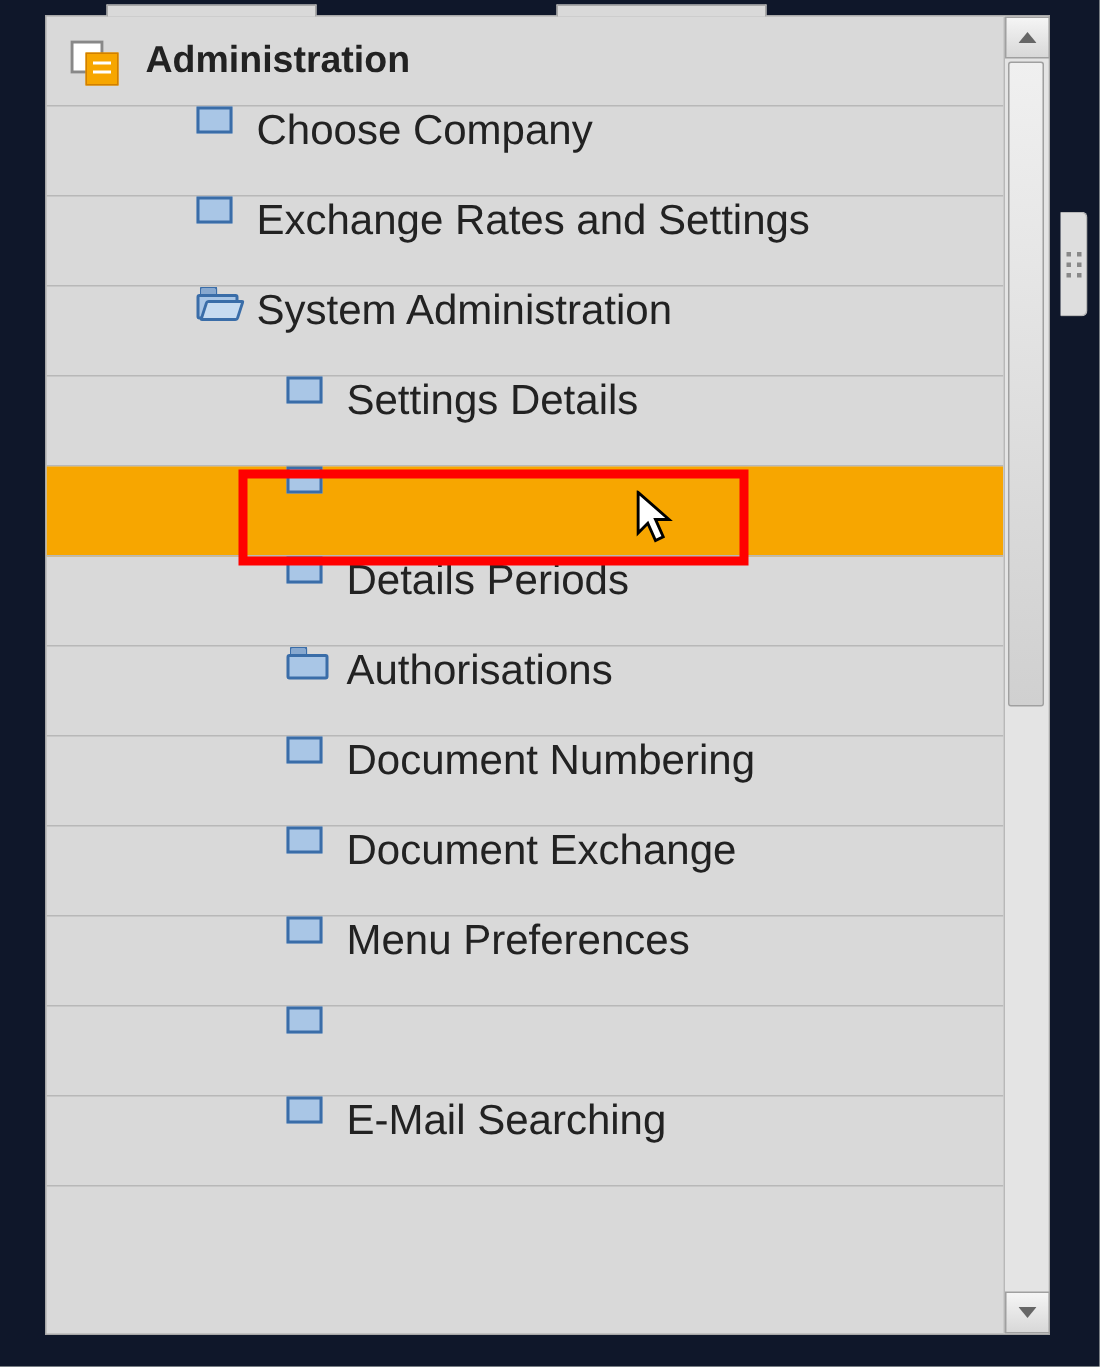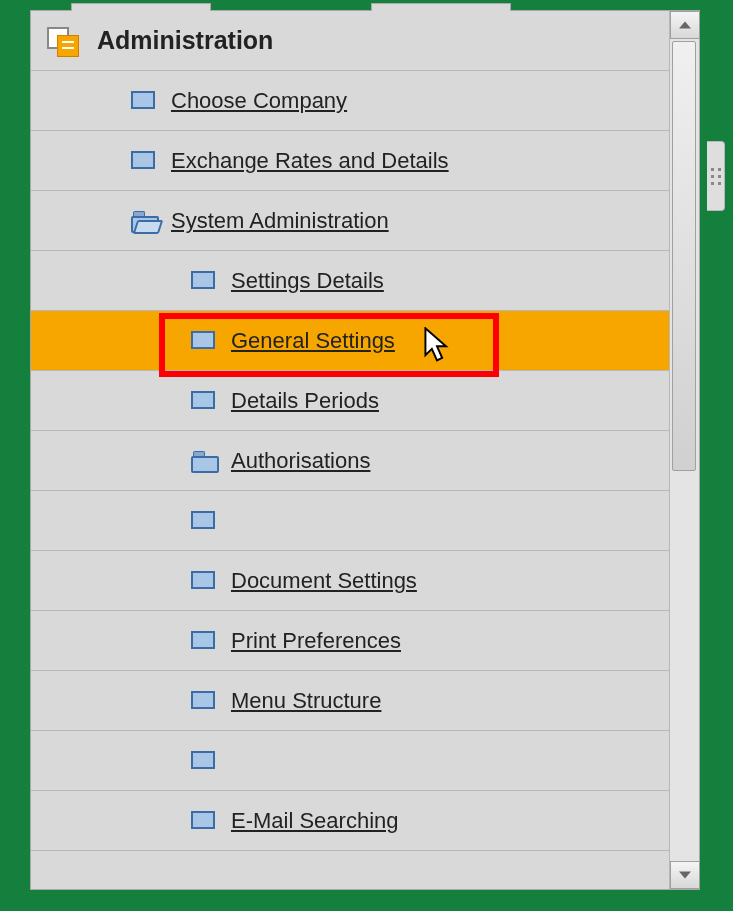--- a/index.html
+++ b/index.html
@@ -9,21 +9,21 @@
     background: #e8f0e0;
     font-family: Tahoma, Arial, sans-serif;
     width: 733px;
     height: 911px;
     overflow: hidden;
   }
   .outer {
     position: relative;
     width: 733px;
     height: 911px;
-    background: #15803d;
+    background: #0f172a;
     padding: 10px 0 0 30px;
   }
   .panel {
     position: relative;
     width: 670px;
     height: 880px;
     background: #d9d9d9;
     border: 1px solid #a8a8a8;
   }
   .header {
@@ -71,28 +71,26 @@
     margin: 0;
     font-size: 25px;
     font-weight: bold;
     color: #222;
   }
   .tree {
     position: relative;
   }
   .row {
     display: flex;
-    align-items: center;
     height: 60px;
     border-bottom: 1px solid #b8b8b8;
-    font-size: 22px;
+    font-size: 28px;
     color: #222;
     padding-left: 0;
     position: relative;
-    text-decoration: underline;
   }
   .row.lvl1 .pad { width: 100px; }
   .row.lvl2 .pad { width: 160px; }
   .row.selected {
     background: #f7a600;
   }
   .row .icon {
     width: 26px;
     height: 20px;
     margin-right: 14px;
@@ -259,21 +257,21 @@
             <span class="icon">
               <div class="item-icon"></div>
             </span>
             <span>Choose Company</span>
           </div>
           <div class="row lvl1">
             <span class="pad"></span>
             <span class="icon">
               <div class="item-icon"></div>
             </span>
-            <span>Exchange Rates and Details</span>
+            <span>Exchange Rates and Settings</span>
           </div>
           <div class="row lvl1">
             <span class="pad"></span>
             <span class="icon">
               <div class="folder-icon folder-open">
                 <div class="tab"></div>
                 <div class="body"></div>
                 <div class="body2"></div>
               </div>
             </span>
@@ -284,21 +282,20 @@
             <span class="icon">
               <div class="item-icon"></div>
             </span>
             <span>Settings Details</span>
           </div>
           <div class="row lvl2 selected">
             <span class="pad"></span>
             <span class="icon">
               <div class="item-icon"></div>
             </span>
-            <span>General Settings</span>
           </div>
           <div class="row lvl2">
             <span class="pad"></span>
             <span class="icon">
               <div class="item-icon"></div>
             </span>
             <span>Details Periods</span>
           </div>
           <div class="row lvl2">
             <span class="pad"></span>
@@ -308,41 +305,35 @@
                 <div class="body"></div>
               </div>
             </span>
             <span>Authorisations</span>
           </div>
           <div class="row lvl2">
             <span class="pad"></span>
             <span class="icon">
               <div class="item-icon"></div>
             </span>
-          </div>
-          <div class="row lvl2">
-            <span class="pad"></span>
-            <span class="icon">
-              <div class="item-icon"></div>
-            </span>
-            <span>Document Settings</span>
-          </div>
-          <div class="row lvl2">
-            <span class="pad"></span>
-            <span class="icon">
-              <div class="item-icon"></div>
-            </span>
-            <span>Print Preferences</span>
-          </div>
-          <div class="row lvl2">
-            <span class="pad"></span>
-            <span class="icon">
-              <div class="item-icon"></div>
-            </span>
-            <span>Menu Structure</span>
+            <span>Document Numbering</span>
+          </div>
+          <div class="row lvl2">
+            <span class="pad"></span>
+            <span class="icon">
+              <div class="item-icon"></div>
+            </span>
+            <span>Document Exchange</span>
+          </div>
+          <div class="row lvl2">
+            <span class="pad"></span>
+            <span class="icon">
+              <div class="item-icon"></div>
+            </span>
+            <span>Menu Preferences</span>
           </div>
           <div class="row lvl2">
             <span class="pad"></span>
             <span class="icon">
               <div class="item-icon"></div>
             </span>
           </div>
           <div class="row lvl2">
             <span class="pad"></span>
             <span class="icon">

